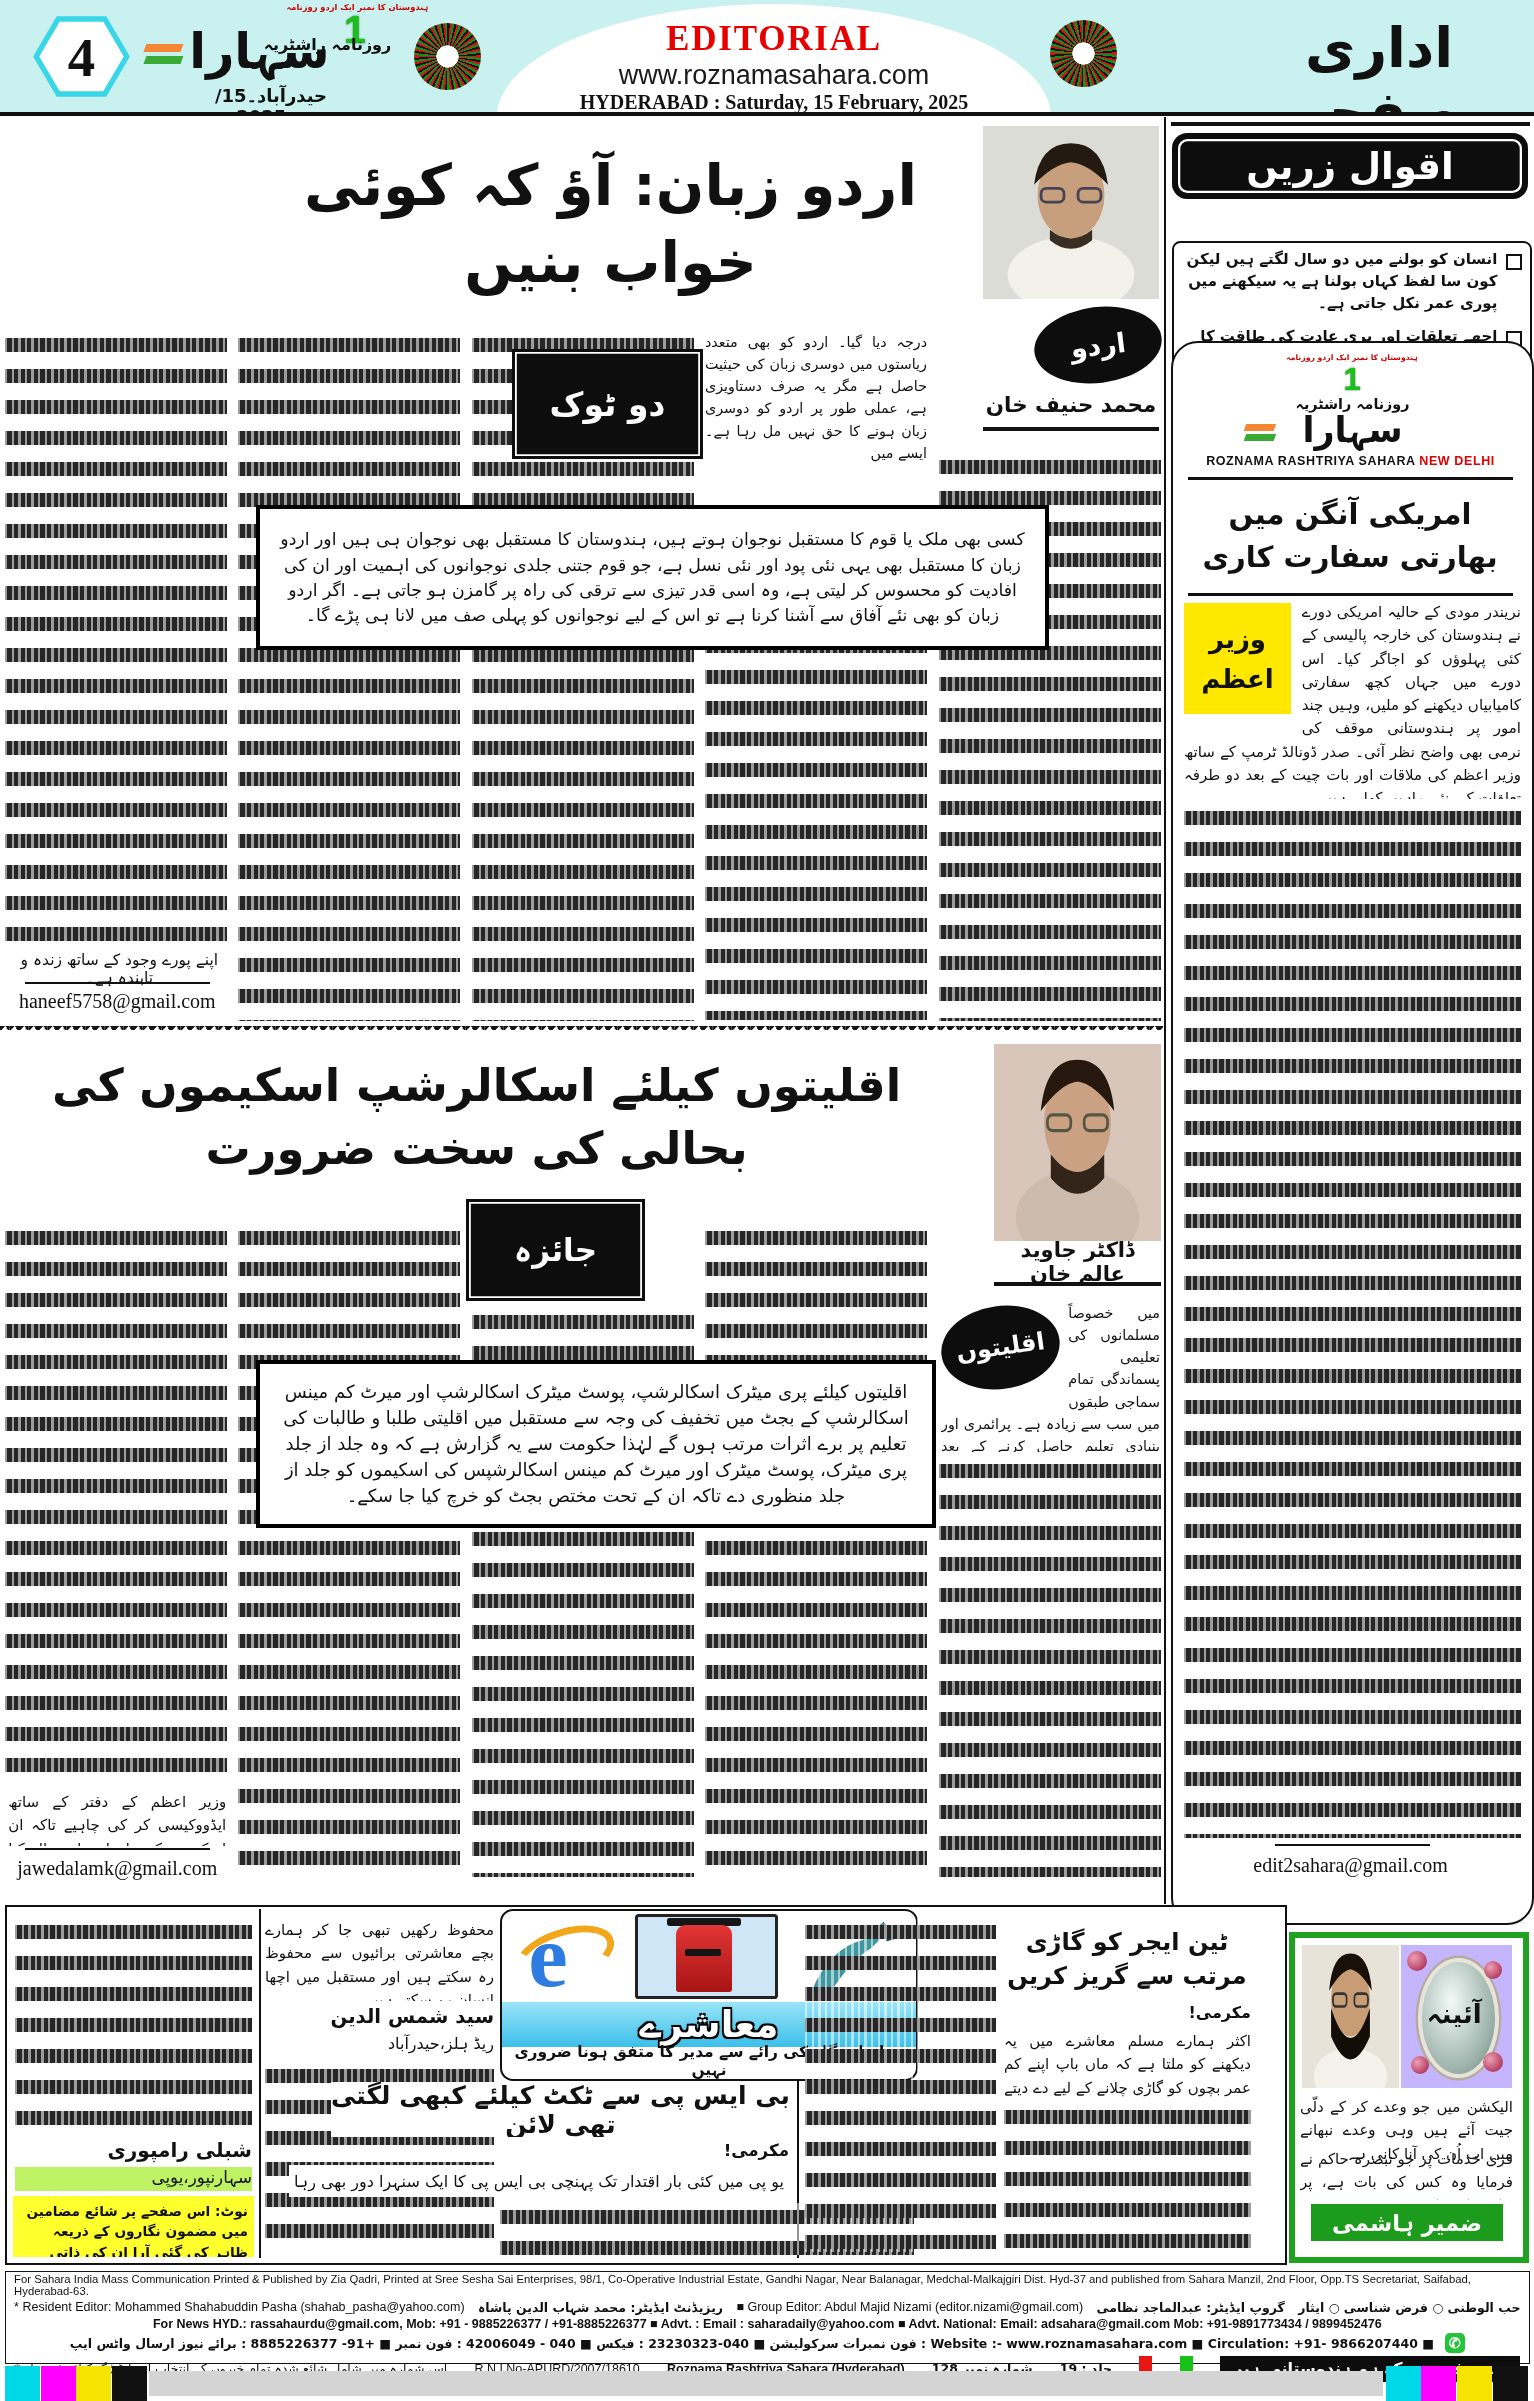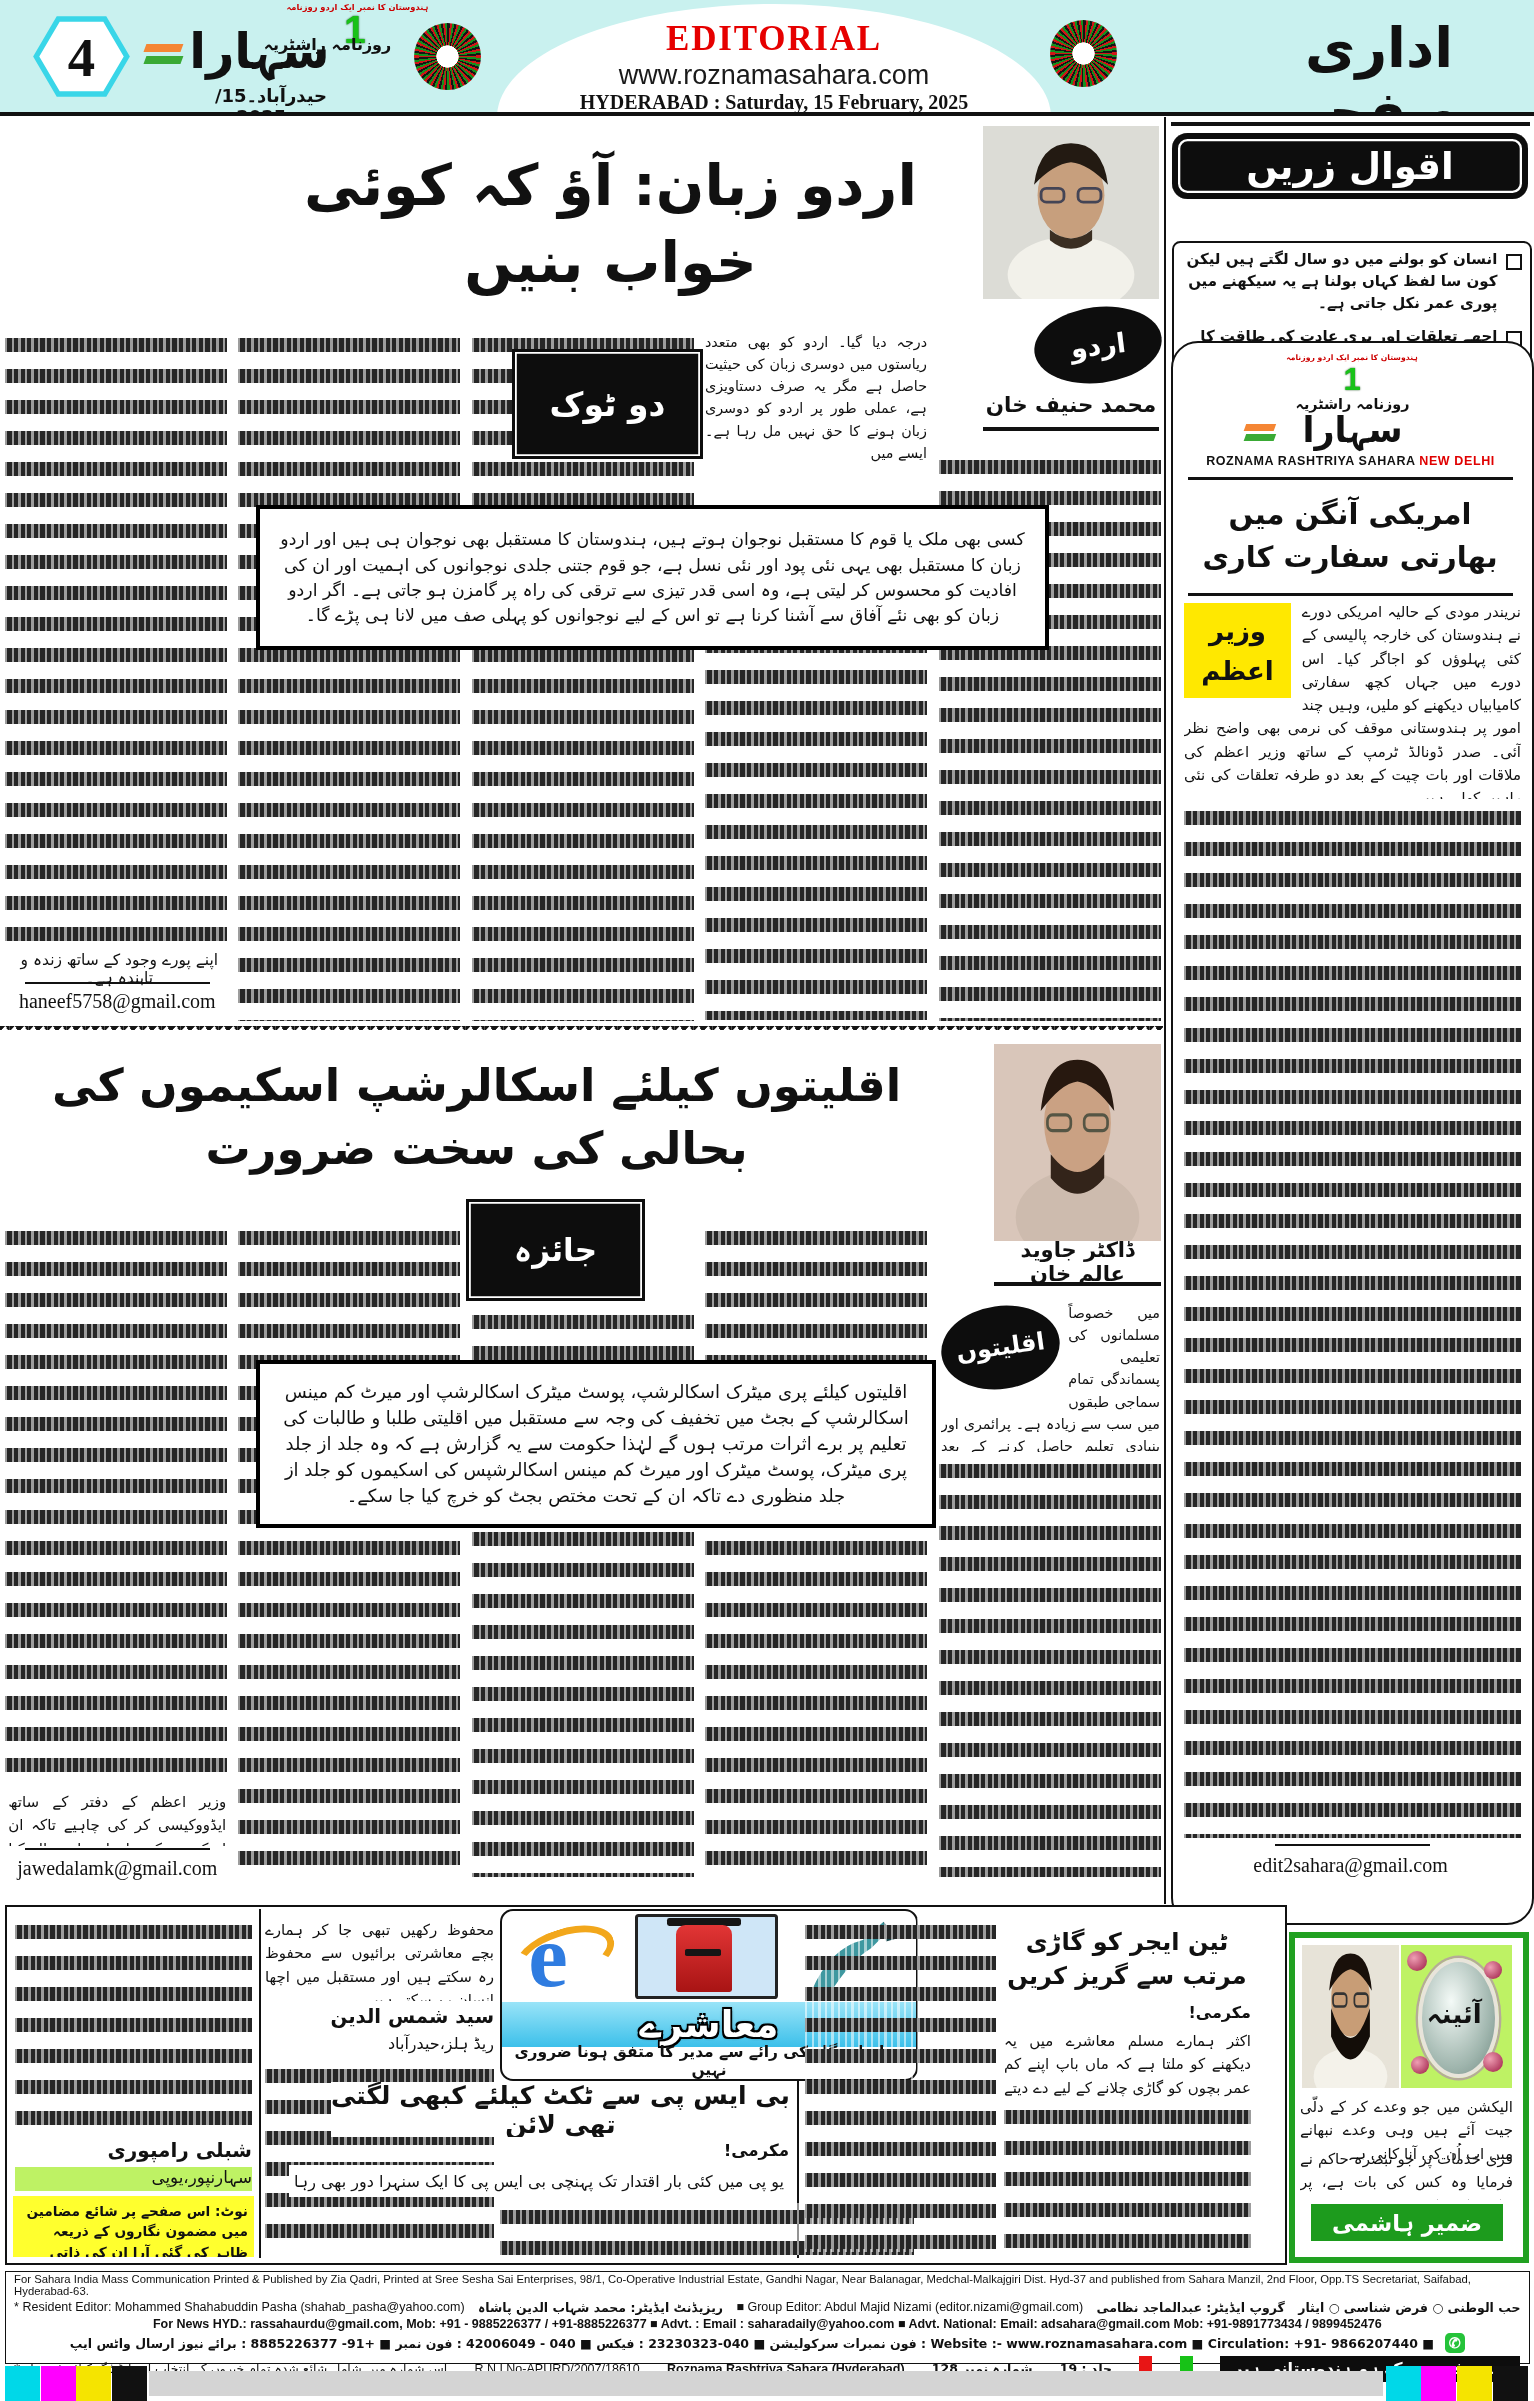--- a/index.html
+++ b/index.html
@@ -48,21 +48,21 @@
   .mband{background:linear-gradient(#9ae4f8,#3cc0ea);}
   .mtitle{color:#fff;font-weight:bold;font-size:37px;
     text-shadow:1.8px 1.8px 0 #000,-1.8px -1.8px 0 #000,1.8px -1.8px 0 #000,-1.8px 1.8px 0 #000,0 0 3.6px #000;}
   .ieletter{font-family:"Liberation Serif",serif;font-weight:bold;font-size:89px;line-height:1;color:#2f7ce0;}
   .iering{position:absolute;width:89px;height:38px;border:7.1px solid #f2a71b;border-bottom-color:transparent;border-left-color:transparent;border-radius:50%;transform:rotate(-18deg);}
   .monitor{background:#cfe6f7;border:3.6px solid #222;border-radius:3.6px;}
   .mailbox{background:linear-gradient(#e23535,#a81414);border-radius:9.5px 9.5px 2.4px 2.4px;}
   .aainabox{border:6px solid #21a121;background:#fff;}
   .greenBanner{background:#1d9b1d;color:#fff;font-weight:bold;}
   .note{background:#ffff2e;font-size:13.7px;line-height:1.5;font-weight:600;text-align:right;padding:4.8px 6px;}
-  .mirrorpanel{background:#bef264;overflow:hidden;}
+  .mirrorpanel{background:#c4b5fd;overflow:hidden;}
   .mirror{border-radius:50%;background:radial-gradient(ellipse at 40% 35%, #f4faf7, #9fb5ad 65%, #6e8880);border:4.8px solid #e8e4da;box-shadow:0 0 0 2.4px #b5ab98;}
   .rose{border-radius:50%;background:radial-gradient(circle at 35% 35%, #ef9fb4, #b03a5e 75%);}
   
   .fbox{border:1.8px solid #111;background:#fff;font-size:12.5px;}
   .frow{display:flex;align-items:center;padding:1.2px 8.3px;gap:10.7px;}
   .swatch{width:35px;height:35px;}
   .pride{background:#0d0d0d;color:#fff;font-weight:bold;font-size:16px;}
   .bodytext{text-align:justify;line-height:1.55;overflow:hidden;}
 </style>
 </head>
@@ -116,21 +116,21 @@
   <div class="abs" style="left:1245px;top:434px;width:30px;height:6.6px;background:#3aaa35;transform:skewX(-20deg);"></div>
   <div class="abs urdu" style="left:1281px;top:410px;width:143px;font-size:35px;font-weight:bold;text-align:center;">سہارا</div>
   <div class="abs brandEN" style="left:1183px;top:454px;width:335px;text-align:center;">
     <span>ROZNAMA RASHTRIYA SAHARA</span>
     <span class="red">NEW DELHI</span>
   </div>
   <div class="abs rule" style="left:1188px;top:477px;width:325px;height:3px;"></div>
   <div class="abs urdu headline center" style="left:1178px;top:484px;width:344px;height:104px;font-size:29px;line-height:1.5;">امریکی آنگن میں بھارتی سفارت کاری</div>
   <div class="abs rule" style="left:1188px;top:593px;width:325px;height:3px;"></div>
   <div class="abs urdu bodytext" style="left:1184px;top:601px;width:337px;height:198px;font-size:15px;">
-    <div class="ybox center urdu" style="float:left;width:107px;height:95px;margin:2.4px 10.7px 4.8px 0;font-size:26px;">وزیر اعظم</div>
+    <div class="ybox center urdu" style="float:left;width:107px;height:111px;margin:2.4px 10.7px 4.8px 0;font-size:26px;">وزیر اعظم</div>
     <span>نریندر مودی کے حالیہ امریکی دورے نے ہندوستان کی خارجہ پالیسی کے کئی پہلوؤں کو اجاگر کیا۔ اس دورے میں جہاں کچھ سفارتی کامیابیاں دیکھنے کو ملیں، وہیں چند امور پر ہندوستانی موقف کی نرمی بھی واضح نظر آئی۔ صدر ڈونالڈ ٹرمپ کے ساتھ وزیر اعظم کی ملاقات اور بات چیت کے بعد دو طرفہ تعلقات کی نئی راہیں کھلی ہیں۔</span>
   </div>
   <div class="abs tex" style="left:1184px;top:804px;width:337px;height:1034px;"></div>
   <div class="abs rule" style="left:1275px;top:1844px;width:155px;height:2.4px;"></div>
   <div class="abs email center" style="left:1177px;top:1850px;width:347px;height:30px;">edit2sahara@gmail.com</div>
 
   <div class="abs urdu headline center" style="left:250px;top:140px;width:721px;height:167px;font-size:57px;line-height:1.35;">اردو زبان: آؤ کہ کوئی خواب بنیں</div>
   <div class="abs" style="left:983px;top:126px;width:176px;height:173px;">
     <svg width="100%" height="100%" viewBox="0 0 100 100" preserveAspectRatio="none">
       <rect width="100" height="100" fill="#dcdcd6"></rect>

